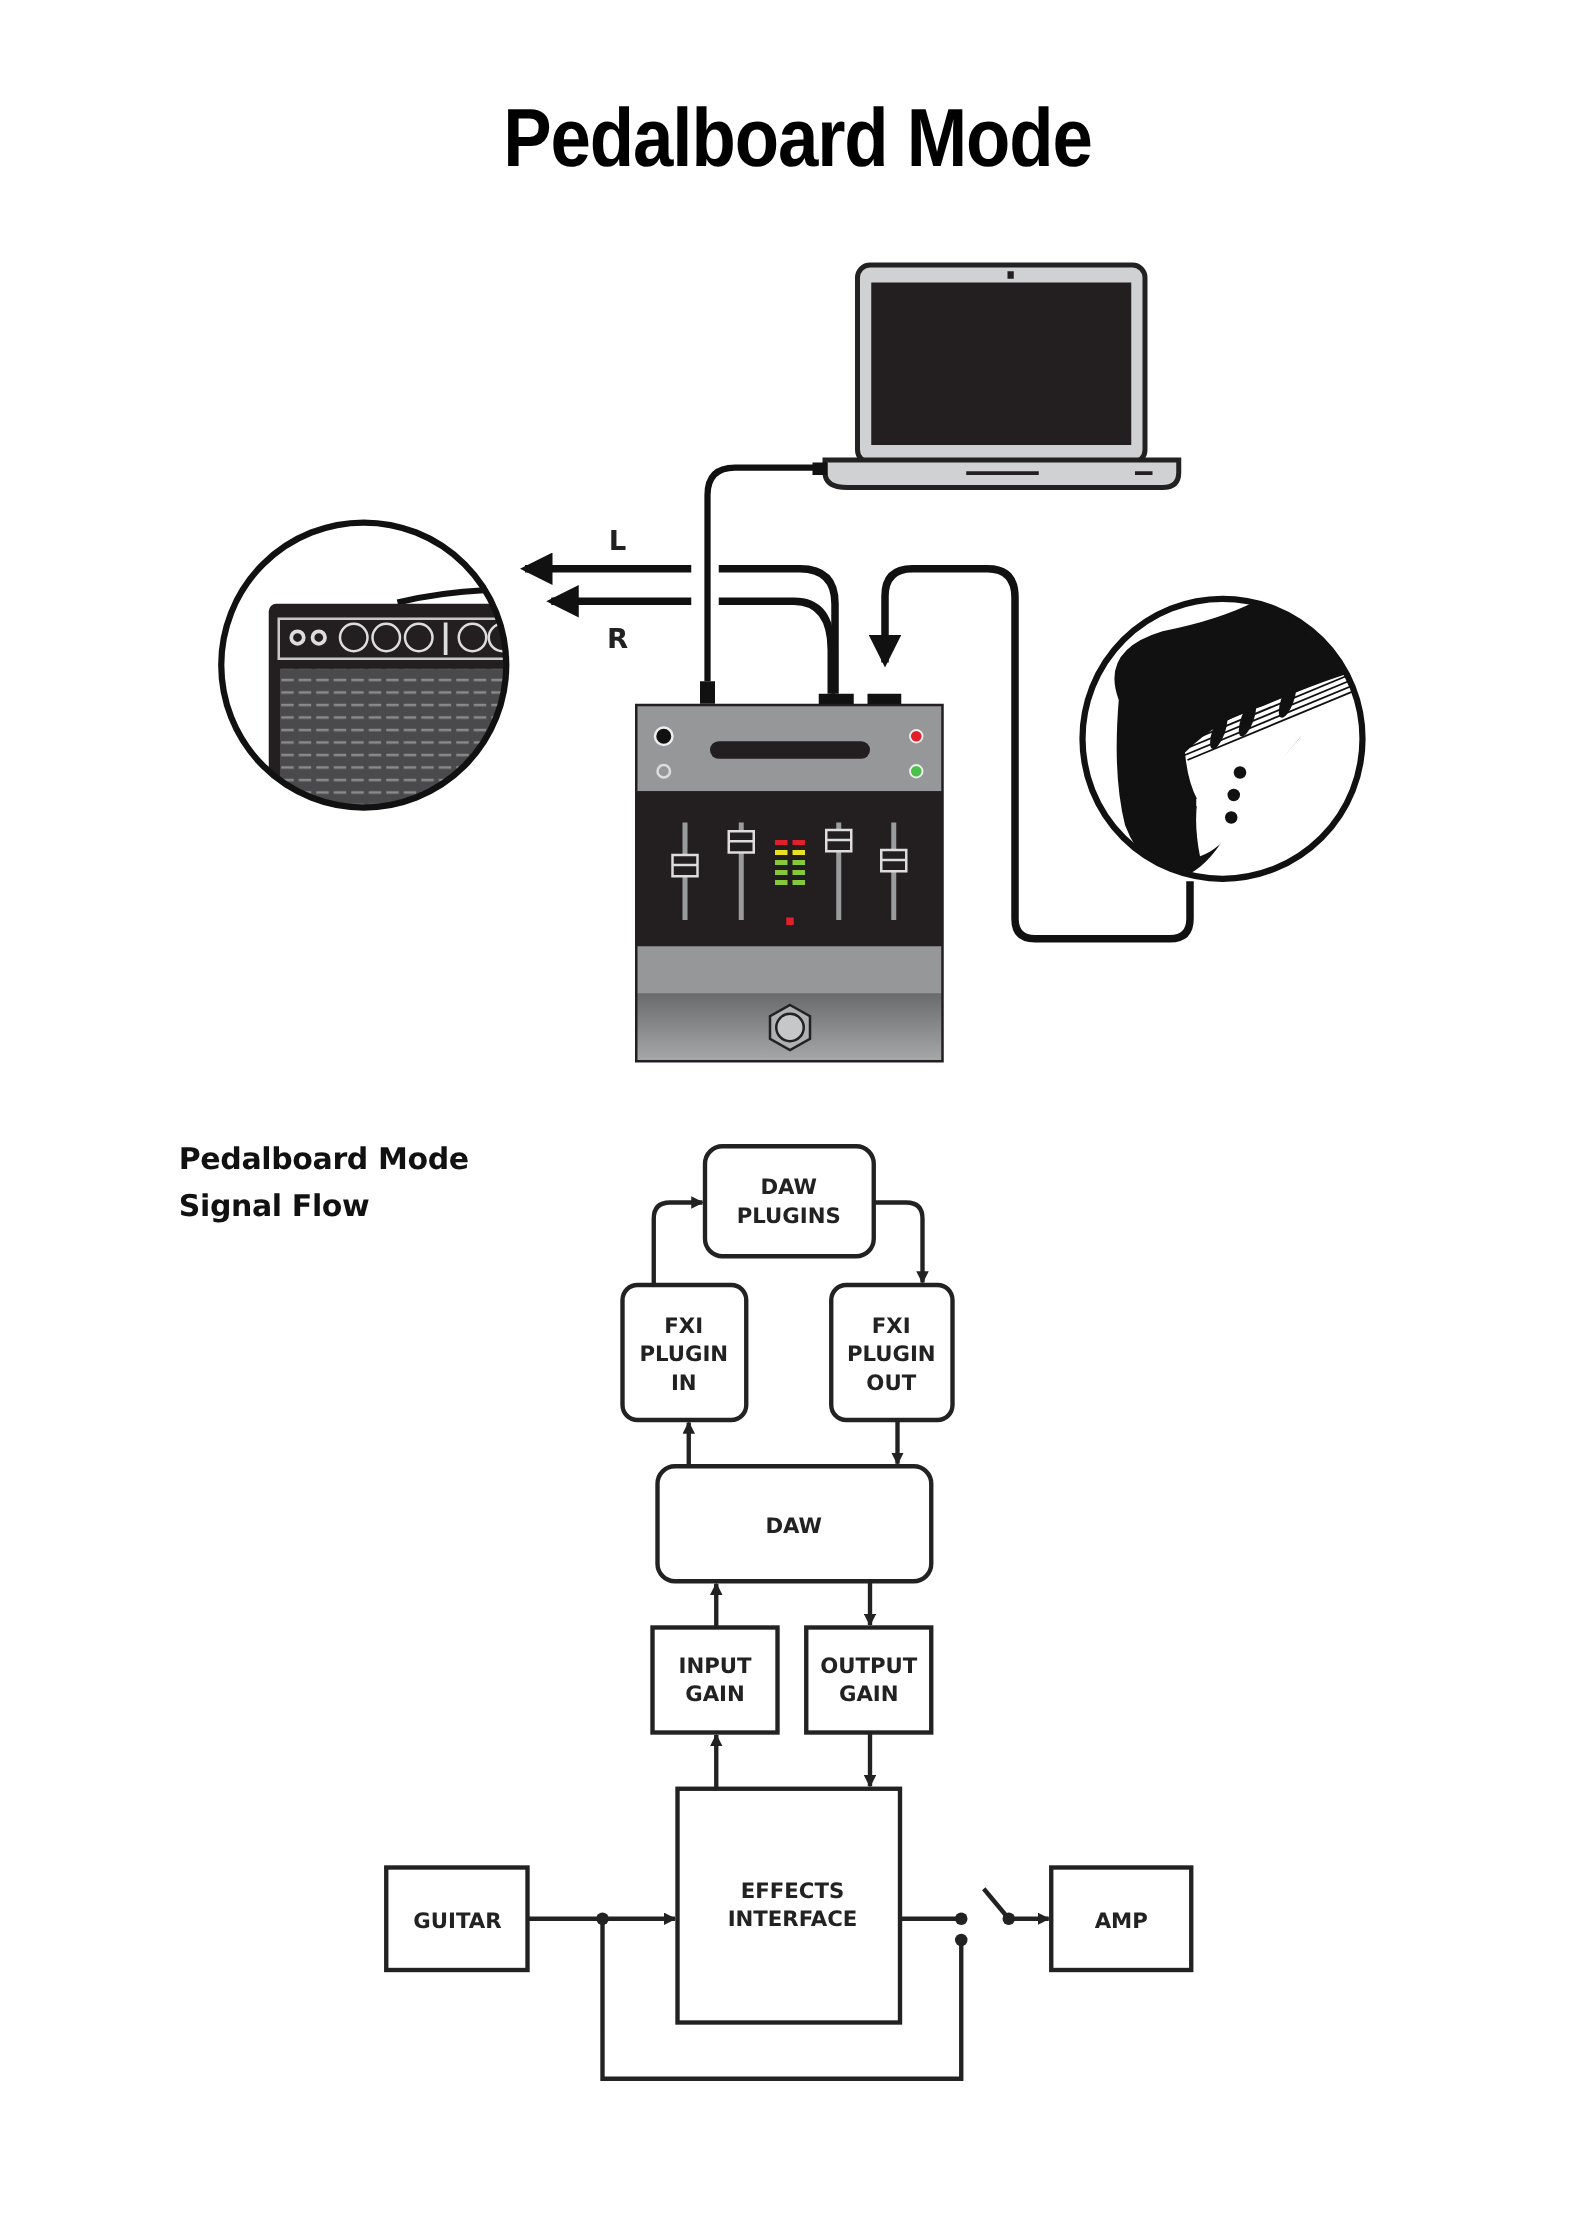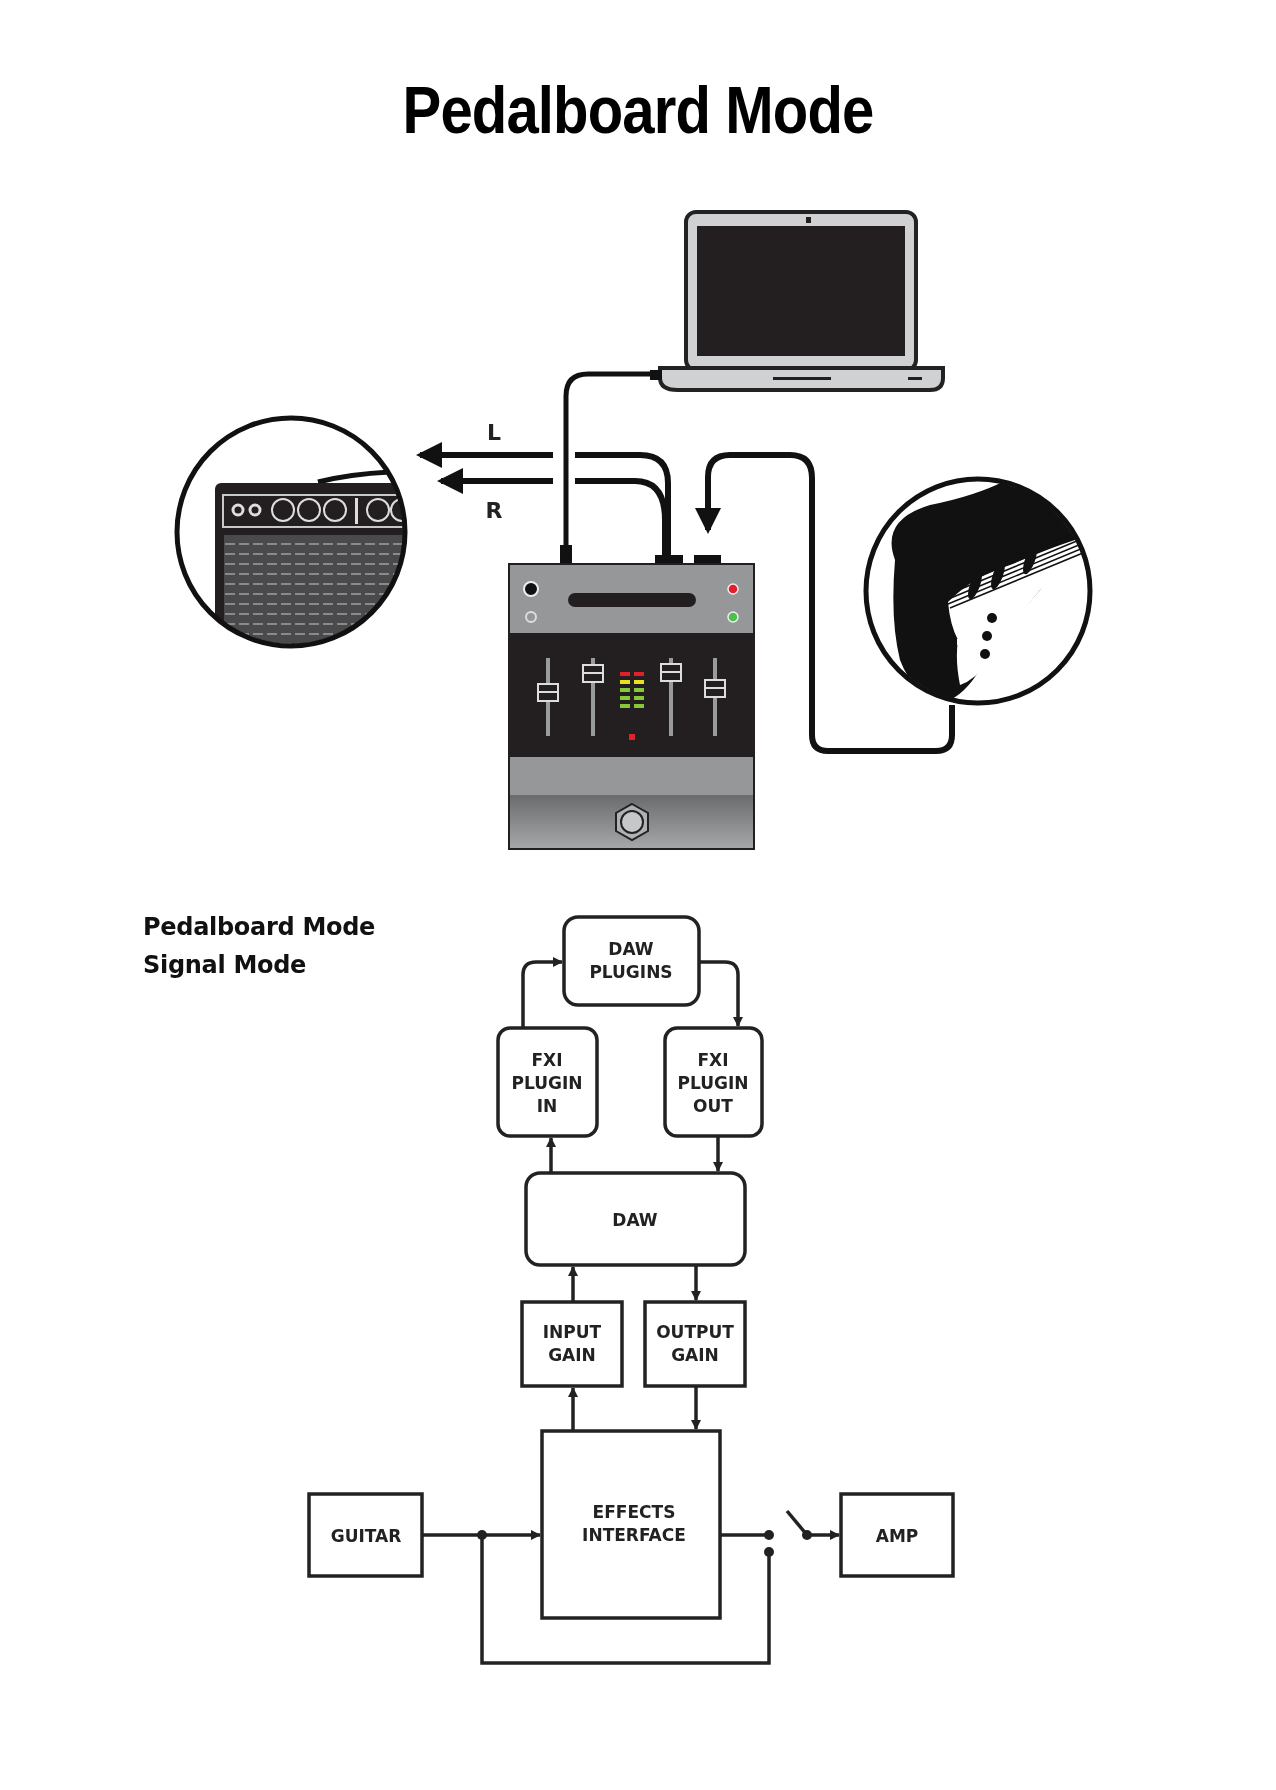--- a/index.html
+++ b/index.html
@@ -219,14 +219,14 @@
     <text class="lbl" font-size="17" x="634" y="1518">EFFECTS</text>
     <text class="lbl" font-size="17" x="634" y="1541">INTERFACE</text>
 
     <text class="lbl" font-size="17" x="366" y="1542">GUITAR</text>
     <text class="lbl" font-size="17" x="897" y="1542">AMP</text>
   </g>
 </svg>
 
 <div id="subtitle">
   <span>Pedalboard Mode</span>
-  <span>Signal Mode</span>
+  <span>Signal Flow</span>
 </div>
 
 </body></html>

